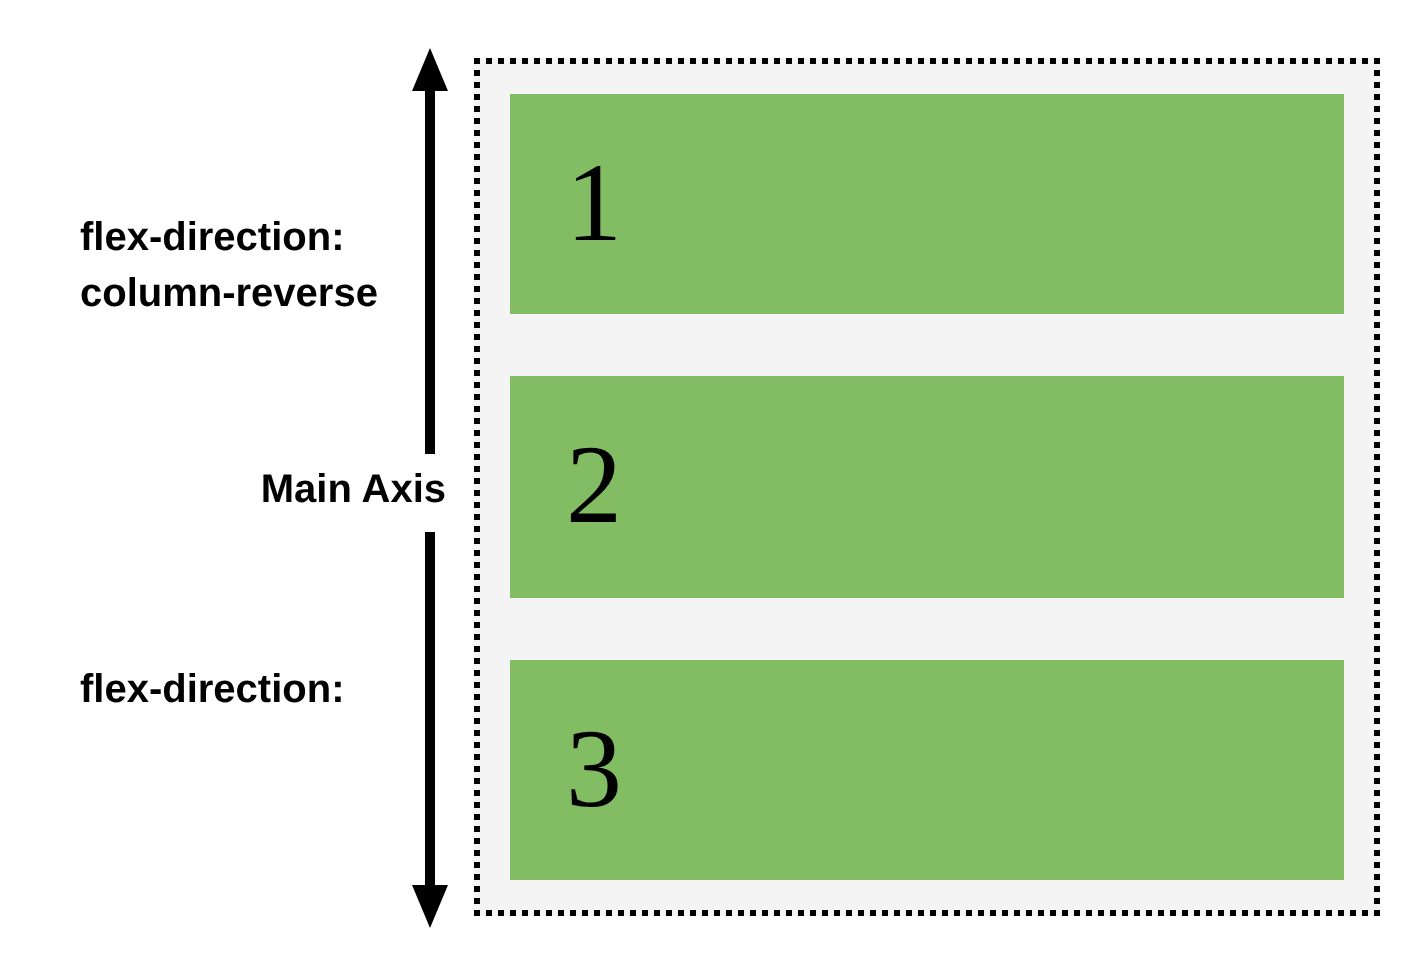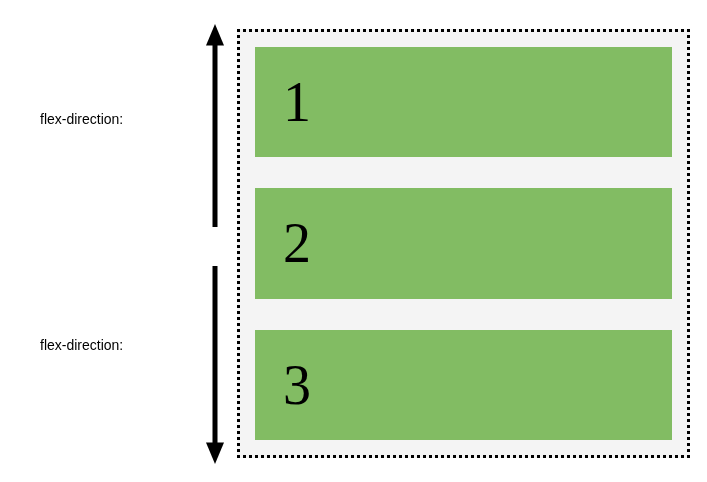--- a/index.html
+++ b/index.html
@@ -18,22 +18,22 @@
     position: absolute;
     left: 0;
     top: 0;
     width: 707px;
     height: 482px;
     color: var(--arrow-color, #000000);
     pointer-events: none;
   }
   .label {
     position: absolute;
-    font-weight: normal;
-    font-size: 14px;
+    font-weight: bold;
+    font-size: 20px;
     line-height: 28px;
     color: var(--label-color, #000000);
     white-space: nowrap;
   }
   .label-top    { left: 40px;  top: 105px; text-align: left;  }
   .label-main-axis { right: 484px; top: 231px; text-align: right; }
   .label-bottom { left: 40px;  top: 331px; text-align: left;  }
   .flex-container {
     position: absolute;
     left: 237px;
@@ -67,22 +67,24 @@
 
   <svg class="arrow-svg" viewBox="0 0 707 482" aria-hidden="true">
     <polygon points="215,24 206,45.5 224,45.5" fill="currentColor"></polygon>
     <rect x="212.5" y="43" width="5" height="184" fill="currentColor"></rect>
     <rect x="212.5" y="266" width="5" height="180" fill="currentColor"></rect>
     <polygon points="215,464 206,442.5 224,442.5" fill="currentColor"></polygon>
   </svg>
 
   <div class="label label-top">
     <div>flex-direction:</div>
+    <div>column-reverse</div>
   </div>
 
+  <div class="label label-main-axis">Main Axis</div>
 
   <div class="label label-bottom">
     <div>flex-direction:</div>
   </div>
 
   <div class="flex-container">
     <div class="flex-item">1</div>
     <div class="flex-item">2</div>
     <div class="flex-item">3</div>
   </div>

